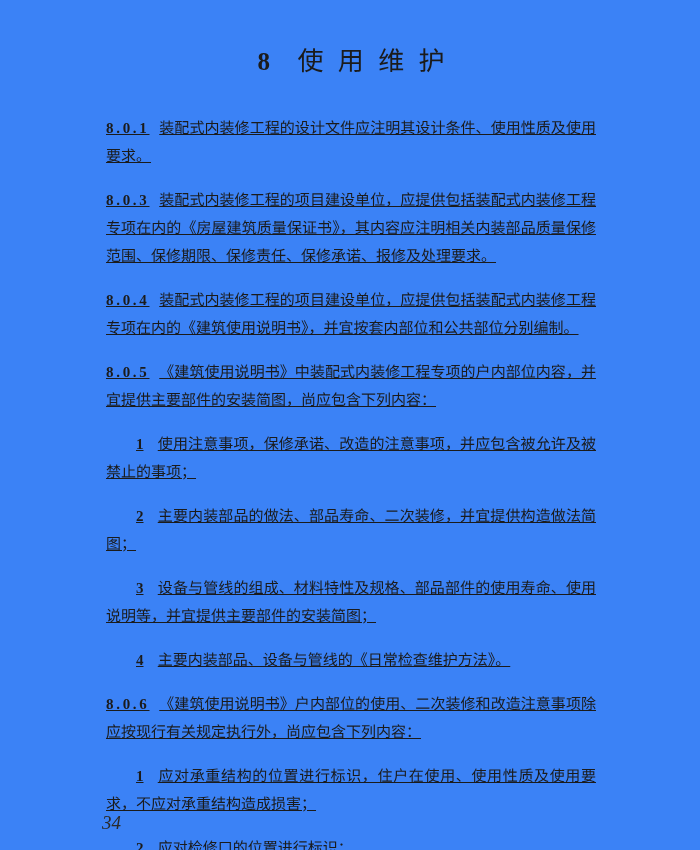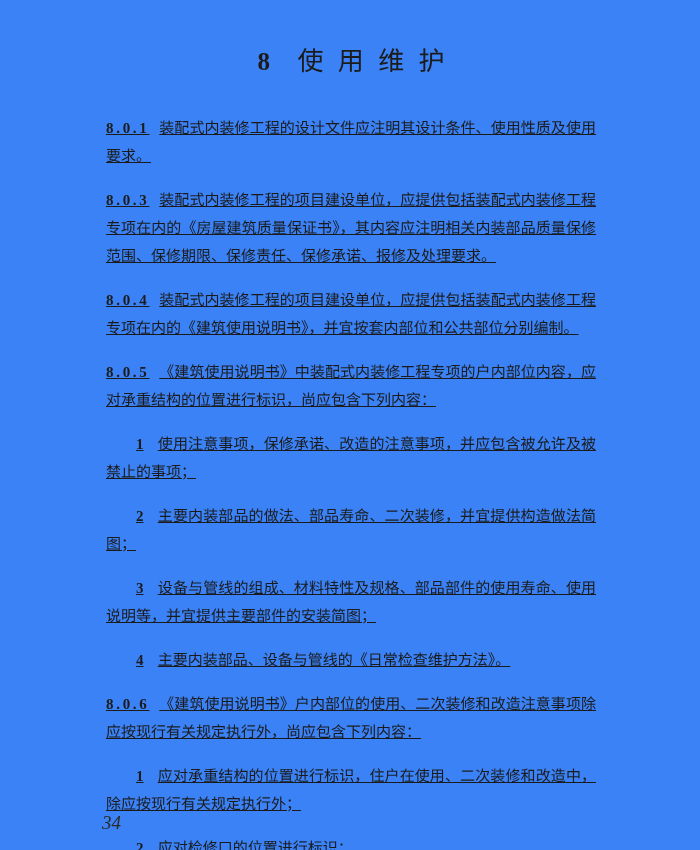--- a/index.html
+++ b/index.html
@@ -74,33 +74,33 @@
 
     <div class="body-text">
 
       <p class="clause"><span class="clause-num">8.0.1</span><span>装配式内装修工程的设计文件应注明其设计条件、使用性质及使用要求。</span></p>
 
 
       <p class="clause"><span class="clause-num">8.0.3</span><span>装配式内装修工程的项目建设单位，应提供包括装配式内装修工程专项在内的《房屋建筑质量保证书》，其内容应注明相关内装部品质量保修范围、保修期限、保修责任、保修承诺、报修及处理要求。</span></p>
 
       <p class="clause"><span class="clause-num">8.0.4</span><span>装配式内装修工程的项目建设单位，应提供包括装配式内装修工程专项在内的《建筑使用说明书》，并宜按套内部位和公共部位分别编制。</span></p>
 
-      <p class="clause"><span class="clause-num">8.0.5</span><span>《建筑使用说明书》中装配式内装修工程专项的户内部位内容，应对承重结构的位置进行标识，尚应包含下列内容：</span></p>
+      <p class="clause"><span class="clause-num">8.0.5</span><span>《建筑使用说明书》中装配式内装修工程专项的户内部位内容，并宜提供主要部件的安装简图，尚应包含下列内容：</span></p>
 
       <p class="item"><span class="item-num">1</span><span>使用注意事项，保修承诺、改造的注意事项，并应包含被允许及被禁止的事项；</span></p>
 
       <p class="item"><span class="item-num">2</span><span>主要内装部品的做法、部品寿命、二次装修，并宜提供构造做法简图；</span></p>
 
       <p class="item"><span class="item-num">3</span><span>设备与管线的组成、材料特性及规格、部品部件的使用寿命、使用说明等，并宜提供主要部件的安装简图；</span></p>
 
       <p class="item"><span class="item-num">4</span><span>主要内装部品、设备与管线的《日常检查维护方法》。</span></p>
 
       <p class="clause"><span class="clause-num">8.0.6</span><span>《建筑使用说明书》户内部位的使用、二次装修和改造注意事项除应按现行有关规定执行外，尚应包含下列内容：</span></p>
 
-      <p class="item"><span class="item-num">1</span><span>应对承重结构的位置进行标识，住户在使用、二次装修和改造中，除应按现行有关规定执行外；</span></p>
+      <p class="item"><span class="item-num">1</span><span>应对承重结构的位置进行标识，住户在使用、使用性质及使用要求，不应对承重结构造成损害；</span></p>
 
       <p class="item"><span class="item-num">2</span><span>应对检修口的位置进行标识；</span></p>
 
     </div>
   </div>
 
   <div class="page-number">34</div>
 </div>
 
 </body></html>

